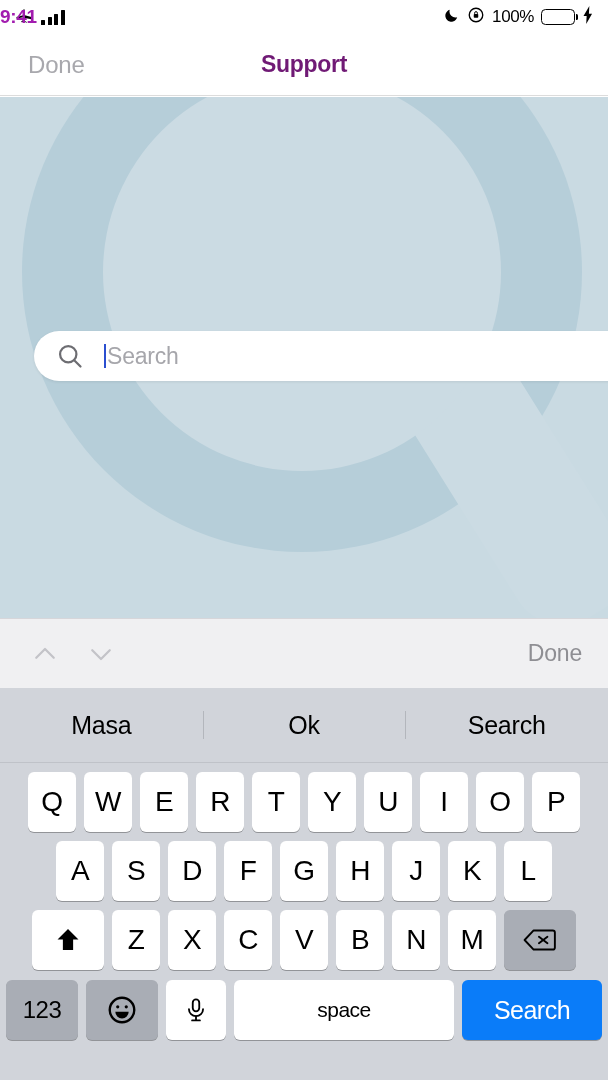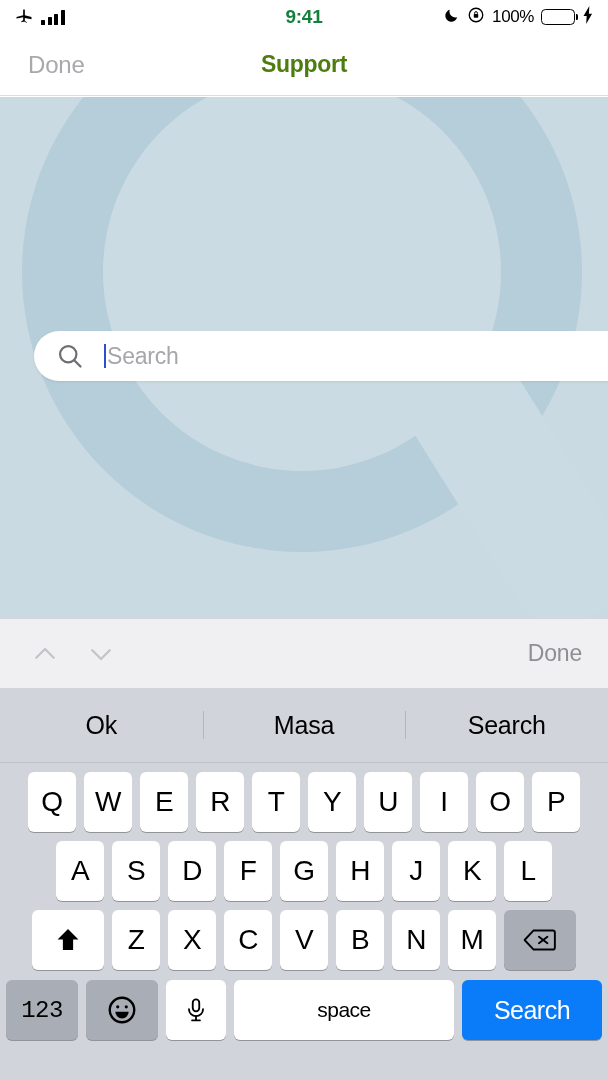--- a/index.html
+++ b/index.html
@@ -11,22 +11,22 @@
   }
   .phone { position:relative; width:608px; height:1080px; background:#fff; }
 
   
   .status-bar {
     position:absolute; top:0; left:0; width:608px; height:34px;
     display:flex; align-items:center; justify-content:space-between;
     padding:0 14px; background:#fff; z-index:30;
   }
   .status-left, .status-right { display:flex; align-items:center; gap:7px; }
-  .status-center { position:absolute; left:0; right:0; text-align:center;
-    font-size:19px; font-weight:700; color:#15803d; letter-spacing:-0.3px; }
+  .status-center { position:absolute; left:0; right:0; text-align:left;
+    font-size:19px; font-weight:700; color:#a21caf; letter-spacing:-0.3px; }
   .signal-bars { display:flex; align-items:flex-end; gap:2.5px; height:15px; }
   .signal-bars i { display:block; width:4px; background:#000; border-radius:0.5px; }
   .signal-bars i:nth-child(1){height:5px;}
   .signal-bars i:nth-child(2){height:8px;}
   .signal-bars i:nth-child(3){height:11px;}
   .signal-bars i:nth-child(4){height:15px;}
   .batt-pct { font-size:17px; font-weight:500; color:#000; letter-spacing:-0.4px; }
   .batt {
     position:relative; width:34px; height:16px; border:1.6px solid #000;
     border-radius:4.5px; padding:1.6px;
@@ -43,21 +43,21 @@
     display:flex; align-items:center; background:#fff;
     border-bottom:1px solid #dcdcdc; z-index:29;
   }
   .nav-done {
     position:absolute; left:28px; font-size:24px; color:#a8a8ad;
     letter-spacing:-0.2px; background:none; border:none;
     font-family:"Liberation Sans", sans-serif;
   }
   .nav-title {
     width:100%; text-align:center; font-size:23px; font-weight:700;
-    color:#4d7c0f; letter-spacing:-0.3px;
+    color:#701a75; letter-spacing:-0.3px;
   }
 
   
   .hero {
     position:absolute; top:97px; left:0; width:608px; height:521px;
     background:#c9dae2; overflow:hidden;
   }
   .glass-circle {
     position:absolute; left:22px; top:-105px;
     width:560px; height:560px; border-radius:50%;
@@ -130,21 +130,21 @@
   .krow.r4 { gap:8px; padding:0 6px; margin-top:10px; }
   .key {
     width:48px; height:60px; background:#fff; border-radius:6px;
     display:flex; align-items:center; justify-content:center;
     font-size:28px; color:#000; letter-spacing:-0.5px;
     box-shadow:0 1px 0 rgba(0,0,0,0.30);
     font-family:"Liberation Sans", sans-serif; border:none;
   }
   .krow.r2 .key { width:48px; }
   .key.wide { width:72px; }
-  .key.dark { background:#a9adb5; box-shadow:0 1px 0 rgba(0,0,0,0.30);font-family:Liberation Mono, monospace; }
+  .key.dark { background:#a9adb5; box-shadow:0 1px 0 rgba(0,0,0,0.30); }
   .key.space { flex:1; max-width:228px; font-size:21px; }
   .key.num { width:72px; font-size:24px; }
   .key.emoji { width:72px; }
   .key.mic { width:60px; background:#fff; }
   .key.search-go {
     width:140px; background:#0a7cf9; color:#fff; font-size:25px;
   }
   .key svg { display:block; }
 </style>
 </head>
@@ -224,22 +224,22 @@
             <path d="M5 9l7 7 7-7" fill="none" stroke="#c3c3c8" stroke-width="1.8" stroke-linecap="round" stroke-linejoin="round"></path>
           </svg>
       </span>
     </div>
     <button class="kb-done">Done</button>
   </div>
 
   <div class="keyboard">
 
     <div class="predictive">
+      <button class="pred">Masa</button>
       <button class="pred">Ok</button>
-      <button class="pred">Masa</button>
       <button class="pred">Search</button>
     </div>
 
     <div class="krow r1">
       <button class="key">Q</button>
       <button class="key">W</button>
       <button class="key">E</button>
       <button class="key">R</button>
       <button class="key">T</button>
       <button class="key">Y</button>

